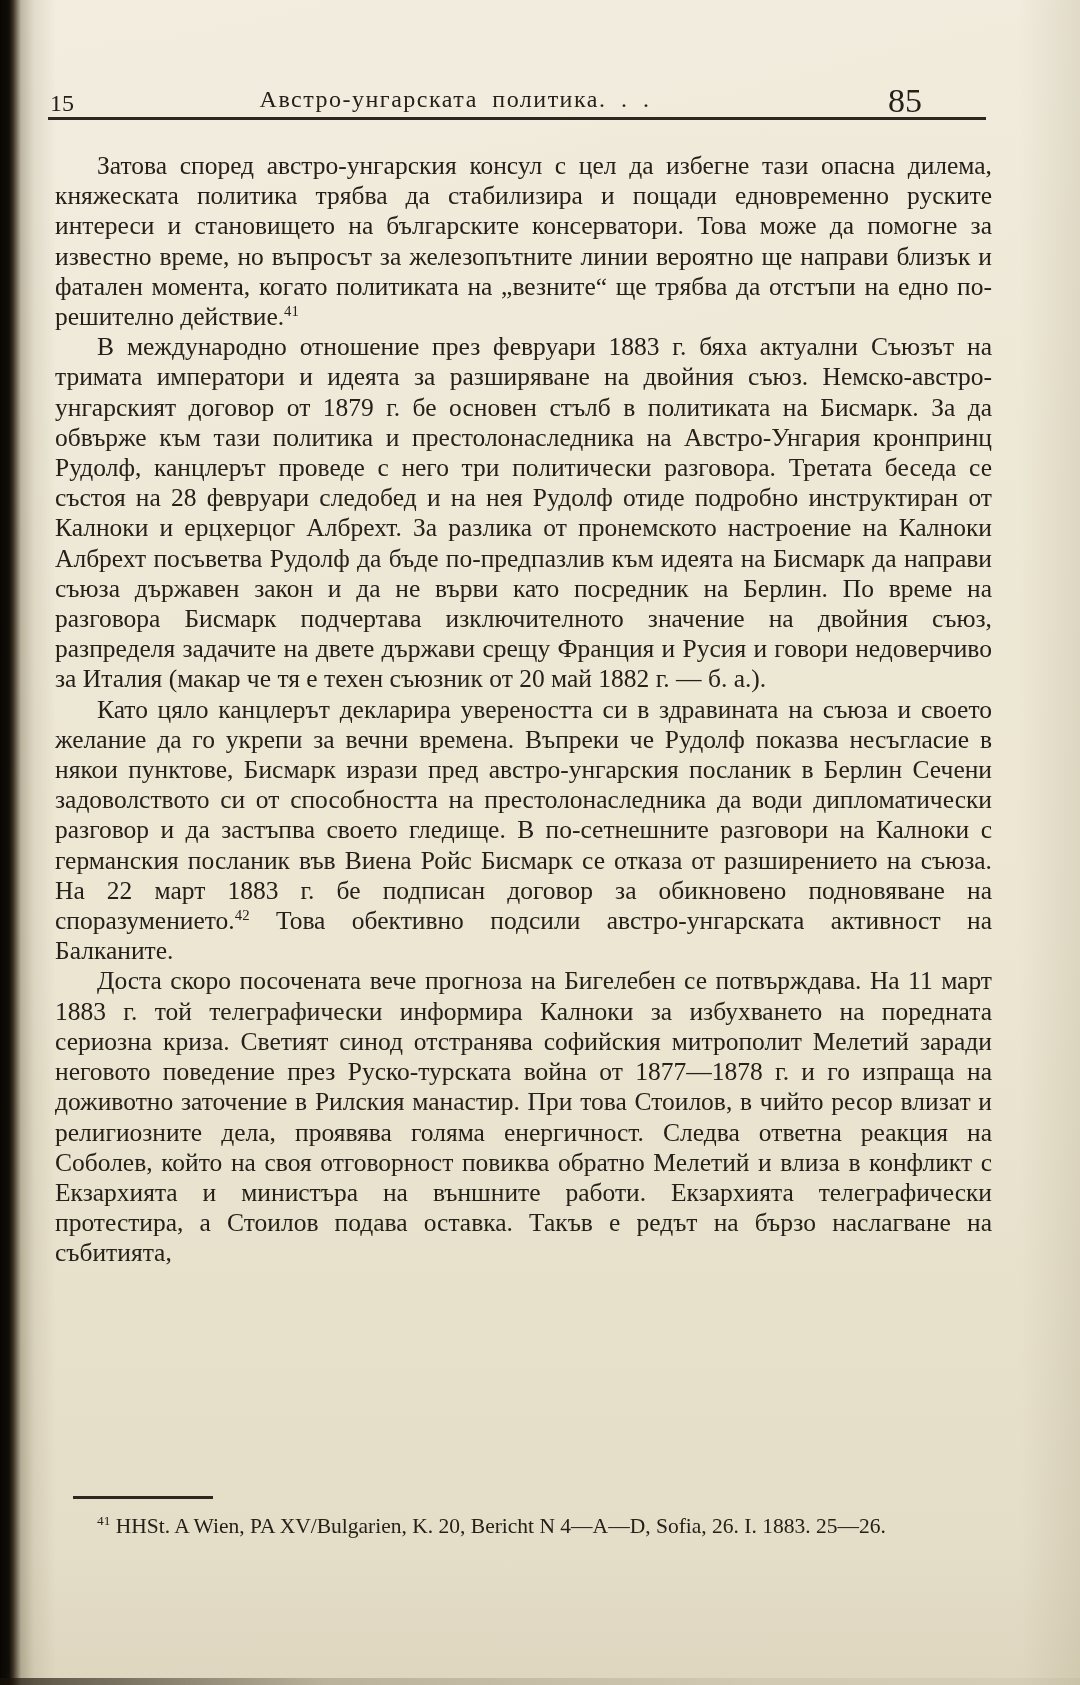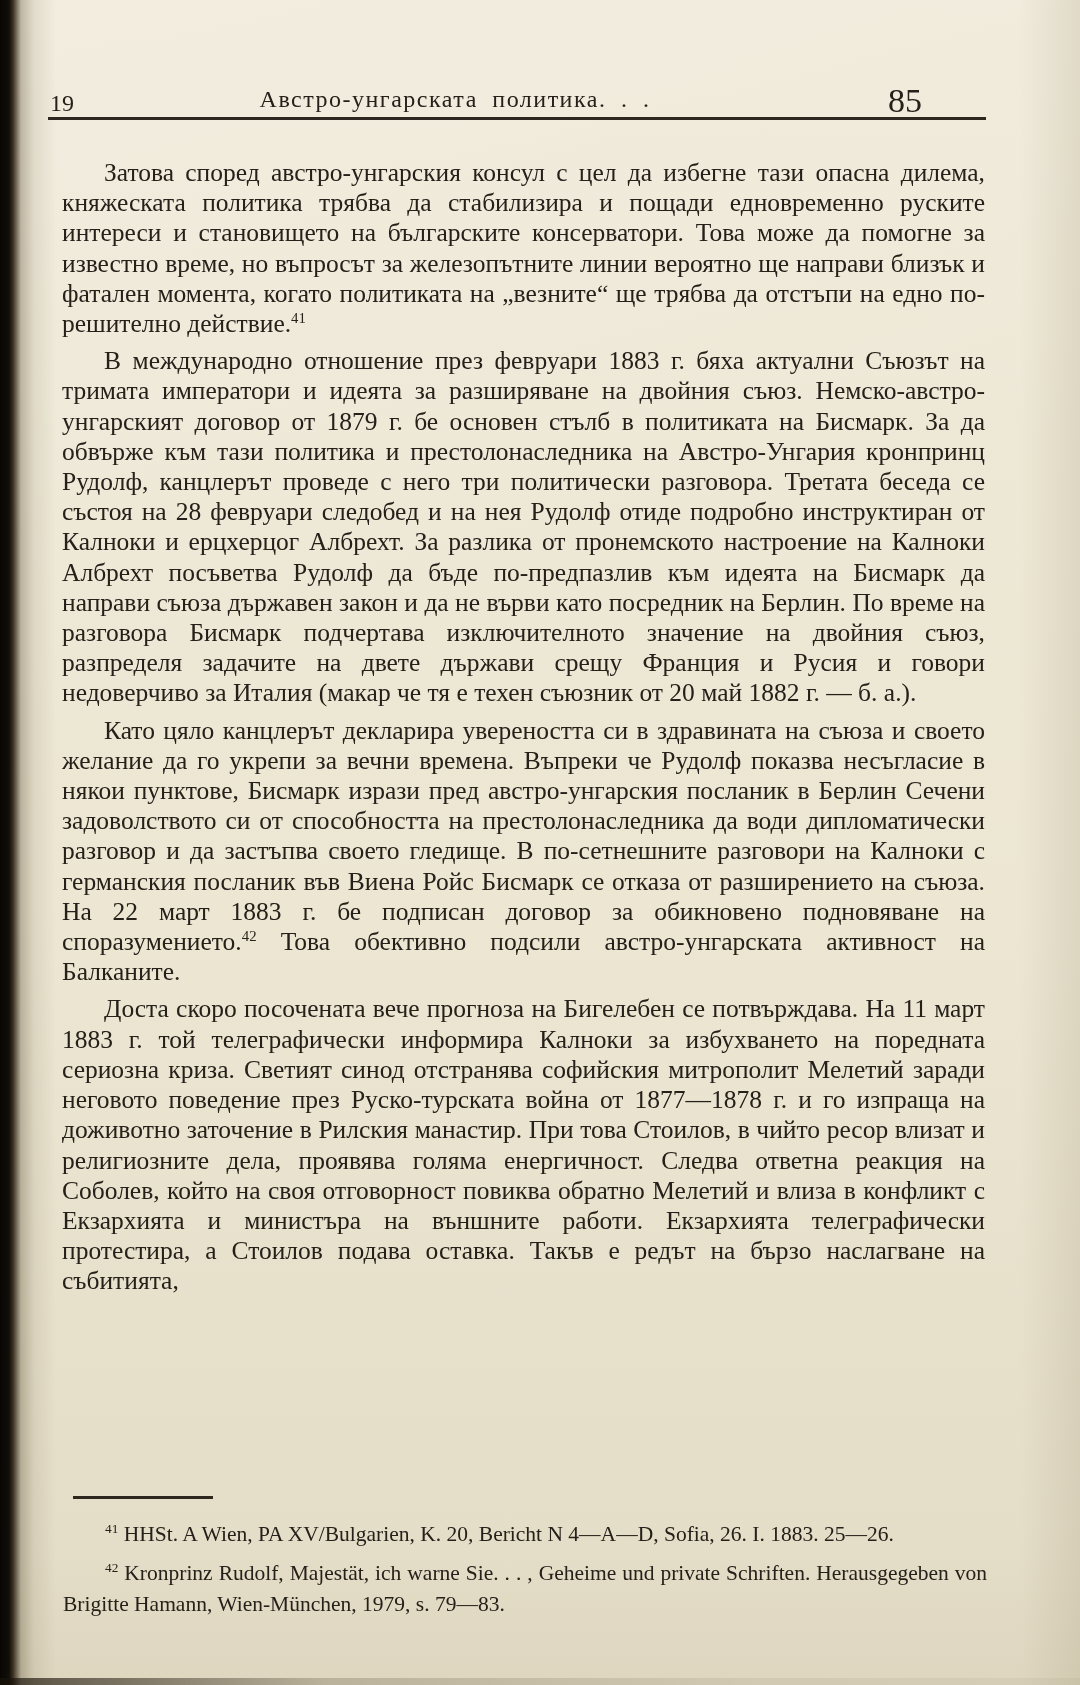--- a/index.html
+++ b/index.html
@@ -48,54 +48,53 @@
   .header-rule {
     position: absolute; left: 48px; top: 117px; width: 938px; height: 3px;
     background: #2d2720; border: none;
   }
 
   .body-text {
     position: absolute; left: 55px; top: 151px; width: 937px;
     font-size: 25.5px; line-height: 30.2px;
     text-align: justify;
   }
-  .body-text p { margin: 7px; text-indent: 42px; }
+  .body-text p { margin: 0; text-indent: 42px; }
   sup.note-ref { font-size: 0.58em; line-height: 0; vertical-align: super; }
 
   .footnote-separator {
     position: absolute; left: 73px; top: 1496px; width: 140px; height: 3px;
     background: #2d2720; border: none;
   }
   .footnotes {
     position: absolute; left: 55px; top: 1511px; width: 940px;
     font-size: 21.5px; line-height: 31px;
     text-align: justify;
   }
-  .footnotes p { margin: 8px; text-indent: 42px; }
+  .footnotes p { margin: 0; text-indent: 42px; }
   .footnotes sup.note-ref { font-size: 0.62em; }
 </style>
 </head>
 <body>
 
 <div class="binding-edge"></div>
 <div class="right-shade"></div>
 <div class="bottom-shadow"></div>
 
 <header class="page-header">
-  <span class="pageno-left">19</span>
+  <span class="pageno-left">15</span>
   <span class="running-title">Австро-унгарската  политика. . .</span>
   <span class="pageno-right">85</span>
 </header>
 <div class="header-rule"></div>
 
 <main class="body-text">
   <p><span>Затова според австро-унгарския консул с цел да избегне тази опасна дилема, княжеската политика трябва да стабилизира и пощади едновременно руските интереси и становището на българските консерватори. Това може да помогне за известно време, но въпросът за железопътните линии вероятно ще направи близък и фатален момента, когато политиката на „везните“ ще трябва да отстъпи на едно по-решително действие.</span><sup class="note-ref">41</sup></p>
   <p><span>В международно отношение през февруари 1883 г. бяха актуални Съюзът на тримата императори и идеята за разширяване на двойния съюз. Немско-австро-унгарският договор от 1879 г. бе основен стълб в политиката на Бисмарк. За да обвърже към тази политика и престолонаследника на Австро-Унгария кронпринц Рудолф, канцлерът проведе с него три политически разговора. Третата беседа се състоя на 28 февруари следобед и на нея Рудолф отиде подробно инструктиран от Калноки и ерцхерцог Албрехт. За разлика от пронемското настроение на Калноки Албрехт посъветва Рудолф да бъде по-предпазлив към идеята на Бисмарк да направи съюза държавен закон и да не върви като посредник на Берлин. По време на разговора Бисмарк подчертава изключителното значение на двойния съюз, разпределя задачите на двете държави срещу Франция и Русия и говори недоверчиво за Италия (макар че тя е техен съюзник от 20 май 1882 г. — б. а.).</span></p>
   <p><span>Като цяло канцлерът декларира увереността си в здравината на съюза и своето желание да го укрепи за вечни времена. Въпреки че Рудолф показва несъгласие в някои пунктове, Бисмарк изрази пред австро-унгарския посланик в Берлин Сечени задоволството си от способността на престолонаследника да води дипломатически разговор и да застъпва своето гледище. В по-сетнешните разговори на Калноки с германския посланик във Виена Ройс Бисмарк се отказа от разширението на съюза. На 22 март 1883 г. бе подписан договор за обикновено подновяване на споразумението.</span><sup class="note-ref">42</sup><span> Това обективно подсили австро-унгарската активност на Балканите.</span></p>
   <p><span>Доста скоро посочената вече прогноза на Бигелебен се потвърждава. На 11 март 1883 г. той телеграфически информира Калноки за избухването на поредната сериозна криза. Светият синод отстранява софийския митрополит Мелетий заради неговото поведение през Руско-турската война от 1877—1878 г. и го изпраща на доживотно заточение в Рилския манастир. При това Стоилов, в чийто ресор влизат и религиозните дела, проявява голяма енергичност. Следва ответна реакция на Соболев, който на своя отговорност повиква обратно Мелетий и влиза в конфликт с Екзархията и министъра на външните работи. Екзархията телеграфически протестира, а Стоилов подава оставка. Такъв е редът на бързо наслагване на събитията,</span></p>
 </main>
 
 <div class="footnote-separator"></div>
 
 <section class="footnotes">
   <p><sup class="note-ref">41</sup><span> HHSt. A Wien, PA XV/Bulgarien, K. 20, Bericht N 4—A—D, Sofia, 26. I. 1883. 25—26.</span></p>
-  <p><sup class="note-ref">42</sup><span> Kronprinz Rudolf, Majestät, ich warne Sie. . . , Geheime und private Schriften. Herausgegeben von Brigitte Hamann, Wien-München, 1979, s. 79—83.</span></p>
 </section>
 
 </body></html>

